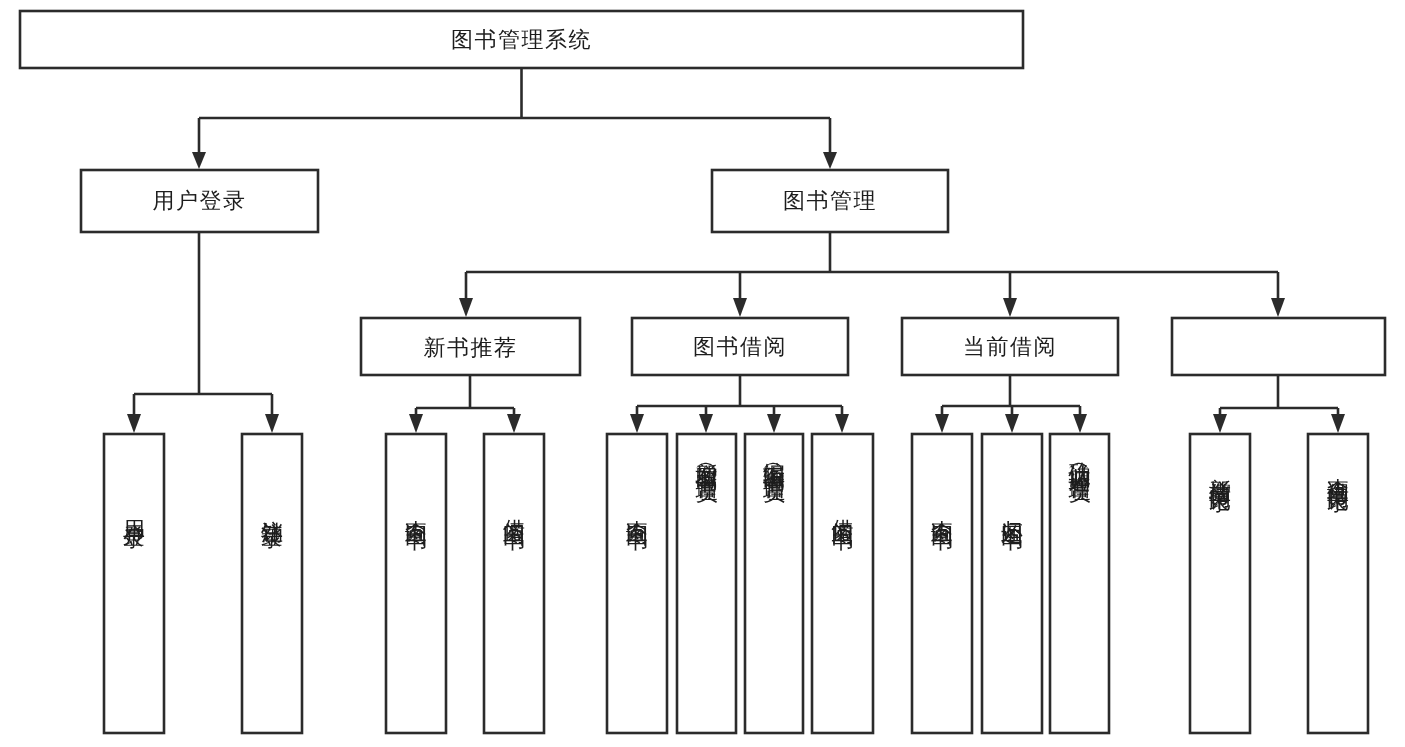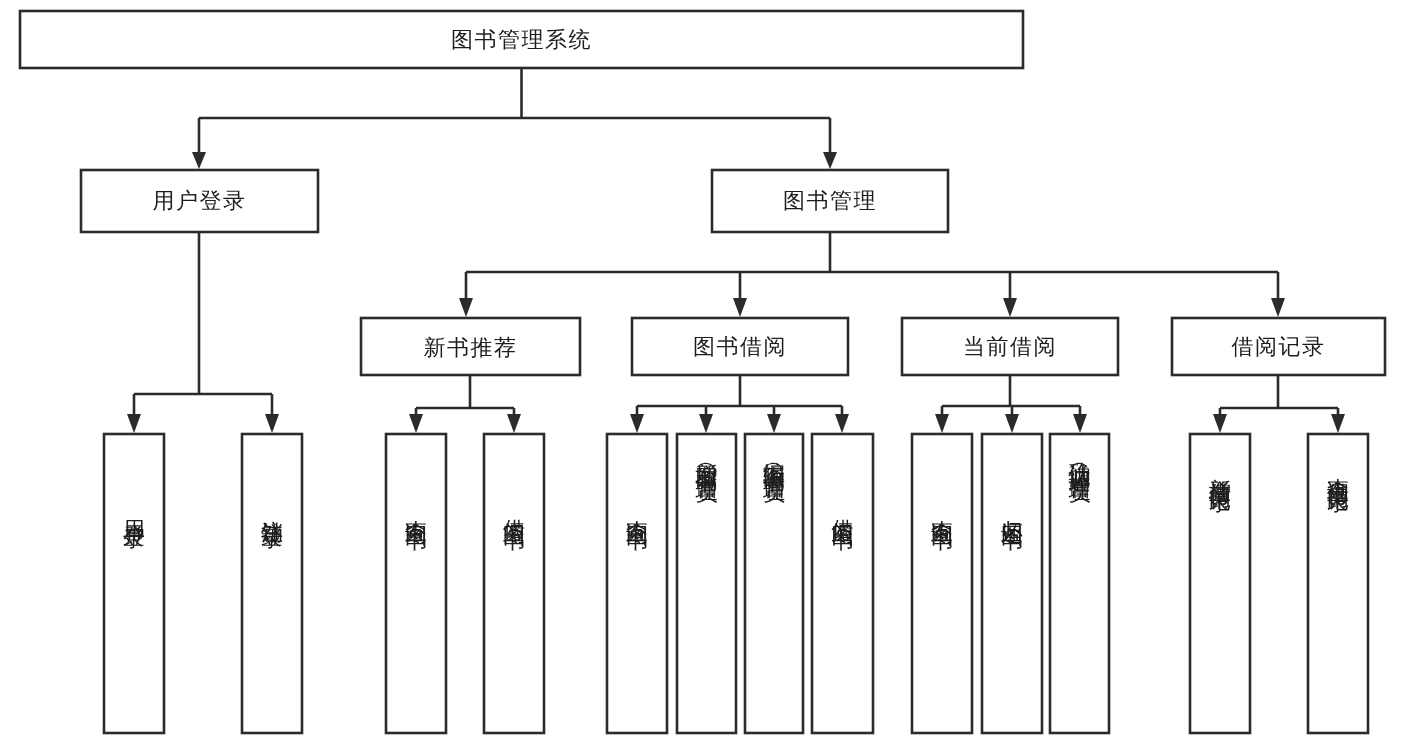--- a/index.html
+++ b/index.html
@@ -217,23 +217,20 @@
   </div>
 
   <div class="htext-wrap" style="left:632px; top:318px; width:216px; height:57px;">
     <span class="htext">图书借阅</span>
   </div>
 
   <div class="htext-wrap" style="left:902px; top:318px; width:216px; height:57px;">
     <span class="htext">当前借阅</span>
   </div>
 
-  <div class="htext-wrap" style="left:1172px; top:318px; width:213px; height:57px;">
-    <span class="htext">借阅记录</span>
-  </div>
 
   <div class="vtext-wrap" style="left:104px; top:434px; width:60px; height:299px; padding-top:68px;">
     <span class="vtext">用户登录</span>
   </div>
 
   <div class="vtext-wrap" style="left:242px; top:434px; width:60px; height:299px; padding-top:68px;">
     <span class="vtext">注销登录</span>
   </div>
 
   <div class="vtext-wrap" style="left:386px; top:434px; width:60px; height:299px; padding-top:68px;">

